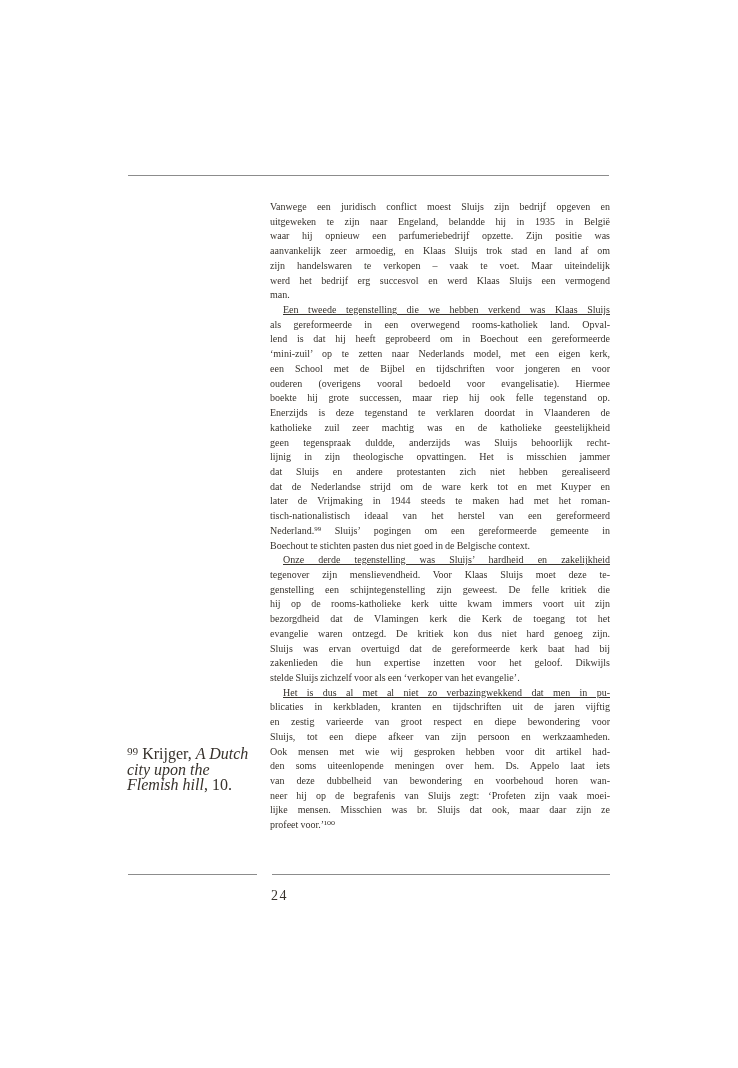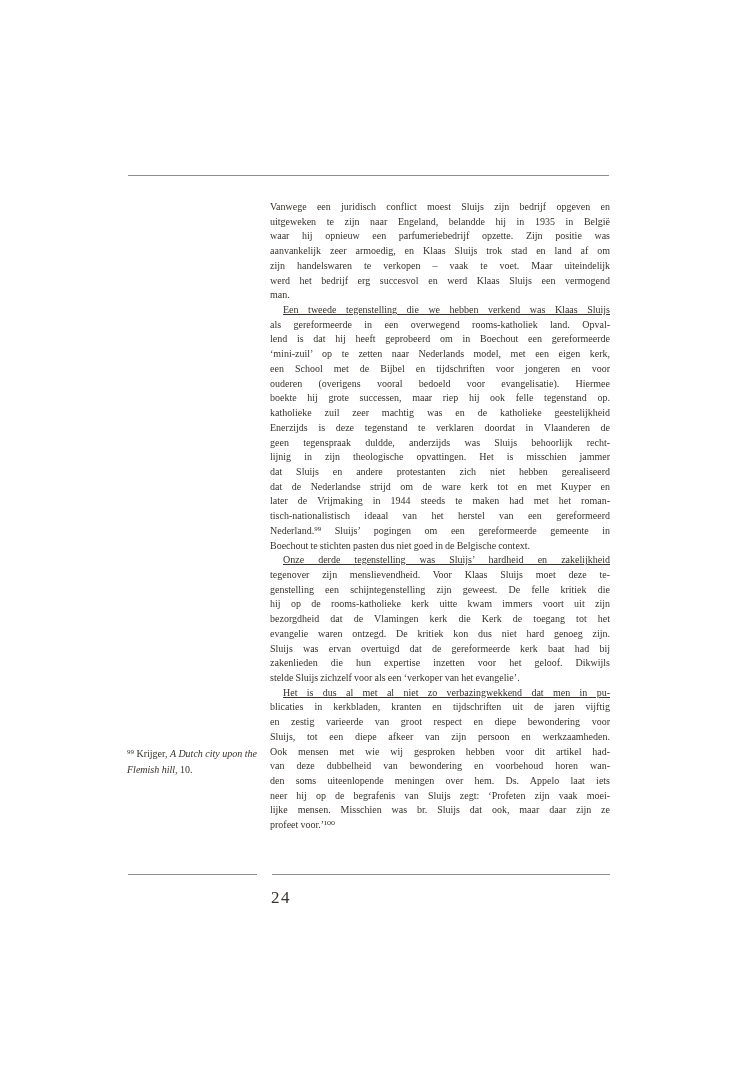--- a/index.html
+++ b/index.html
@@ -33,27 +33,27 @@
     text-align-last:justify;
     word-spacing:-0.4px;
     overflow:hidden;
     white-space:nowrap; 
     white-space:normal;
   }
   .line.last{text-align-last:left;}
   .line.indent{padding-left:13px;text-decoration:underline;}
   .footnotes{
     position:absolute;left:127px;top:746px;width:132px;
-    font-size:10px;line-height:15.5px;
+    font-size:16px;line-height:15.5px;
   }
   .footnote{margin:0 0 8px 0;text-align:left;}
   .footnote .italic{font-style:italic;}
   .page-number{
     position:absolute;left:271px;top:888px;
-    font-size:17px;letter-spacing:1.5px;
+    font-size:14px;letter-spacing:1.5px;
   }
 </style>
 </head>
 <body>
 
 <div class="page">
 
   <div class="rule top-rule"></div>
 
   <main class="text-column">
@@ -67,22 +67,22 @@
         <div class="line last">man.</div>
       </div>
       <div class="paragraph">
         <div class="line indent">Een tweede tegenstelling die we hebben verkend was Klaas Sluijs</div>
         <div class="line">als gereformeerde in een overwegend rooms-katholiek land. Opval-</div>
         <div class="line">lend is dat hij heeft geprobeerd om in Boechout een gereformeerde</div>
         <div class="line">‘mini-zuil’ op te zetten naar Nederlands model, met een eigen kerk,</div>
         <div class="line">een School met de Bijbel en tijdschriften voor jongeren en voor</div>
         <div class="line">ouderen (overigens vooral bedoeld voor evangelisatie). Hiermee</div>
         <div class="line">boekte hij grote successen, maar riep hij ook felle tegenstand op.</div>
+        <div class="line">Enerzijds is deze tegenstand te verklaren doordat in Vlaanderen de</div>
         <div class="line">katholieke zuil zeer machtig was en de katholieke geestelijkheid</div>
-        <div class="line">Enerzijds is deze tegenstand te verklaren doordat in Vlaanderen de</div>
         <div class="line">geen tegenspraak duldde, anderzijds was Sluijs behoorlijk recht-</div>
         <div class="line">lijnig in zijn theologische opvattingen. Het is misschien jammer</div>
         <div class="line">dat Sluijs en andere protestanten zich niet hebben gerealiseerd</div>
         <div class="line">dat de Nederlandse strijd om de ware kerk tot en met Kuyper en</div>
         <div class="line">later de Vrijmaking in 1944 steeds te maken had met het roman-</div>
         <div class="line">tisch-nationalistisch ideaal van het herstel van een gereformeerd</div>
         <div class="line">Nederland.⁹⁹ Sluijs’ pogingen om een gereformeerde gemeente in</div>
         <div class="line last">Boechout te stichten pasten dus niet goed in de Belgische context.</div>
       </div>
       <div class="paragraph">
@@ -95,22 +95,22 @@
         <div class="line">Sluijs was ervan overtuigd dat de gereformeerde kerk baat had bij</div>
         <div class="line">zakenlieden die hun expertise inzetten voor het geloof. Dikwijls</div>
         <div class="line last">stelde Sluijs zichzelf voor als een ‘verkoper van het evangelie’.</div>
       </div>
       <div class="paragraph">
         <div class="line indent">Het is dus al met al niet zo verbazingwekkend dat men in pu-</div>
         <div class="line">blicaties in kerkbladen, kranten en tijdschriften uit de jaren vijftig</div>
         <div class="line">en zestig varieerde van groot respect en diepe bewondering voor</div>
         <div class="line">Sluijs, tot een diepe afkeer van zijn persoon en werkzaamheden.</div>
         <div class="line">Ook mensen met wie wij gesproken hebben voor dit artikel had-</div>
+        <div class="line">den soms uiteenlopende meningen over hem. Ds. Appelo laat iets</div>
         <div class="line">van deze dubbelheid van bewondering en voorbehoud horen wan-</div>
-        <div class="line">den soms uiteenlopende meningen over hem. Ds. Appelo laat iets</div>
         <div class="line">neer hij op de begrafenis van Sluijs zegt: ‘Profeten zijn vaak moei-</div>
         <div class="line">lijke mensen. Misschien was br. Sluijs dat ook, maar daar zijn ze</div>
         <div class="line last">profeet voor.’¹⁰⁰</div>
       </div>
     </main>
 
   <aside class="footnotes">
       <div class="footnote"><span>⁹⁹ Krijger, </span><span class="italic">A Dutch city upon the Flemish hill</span><span>, 10.</span></div>
     </aside>
 

